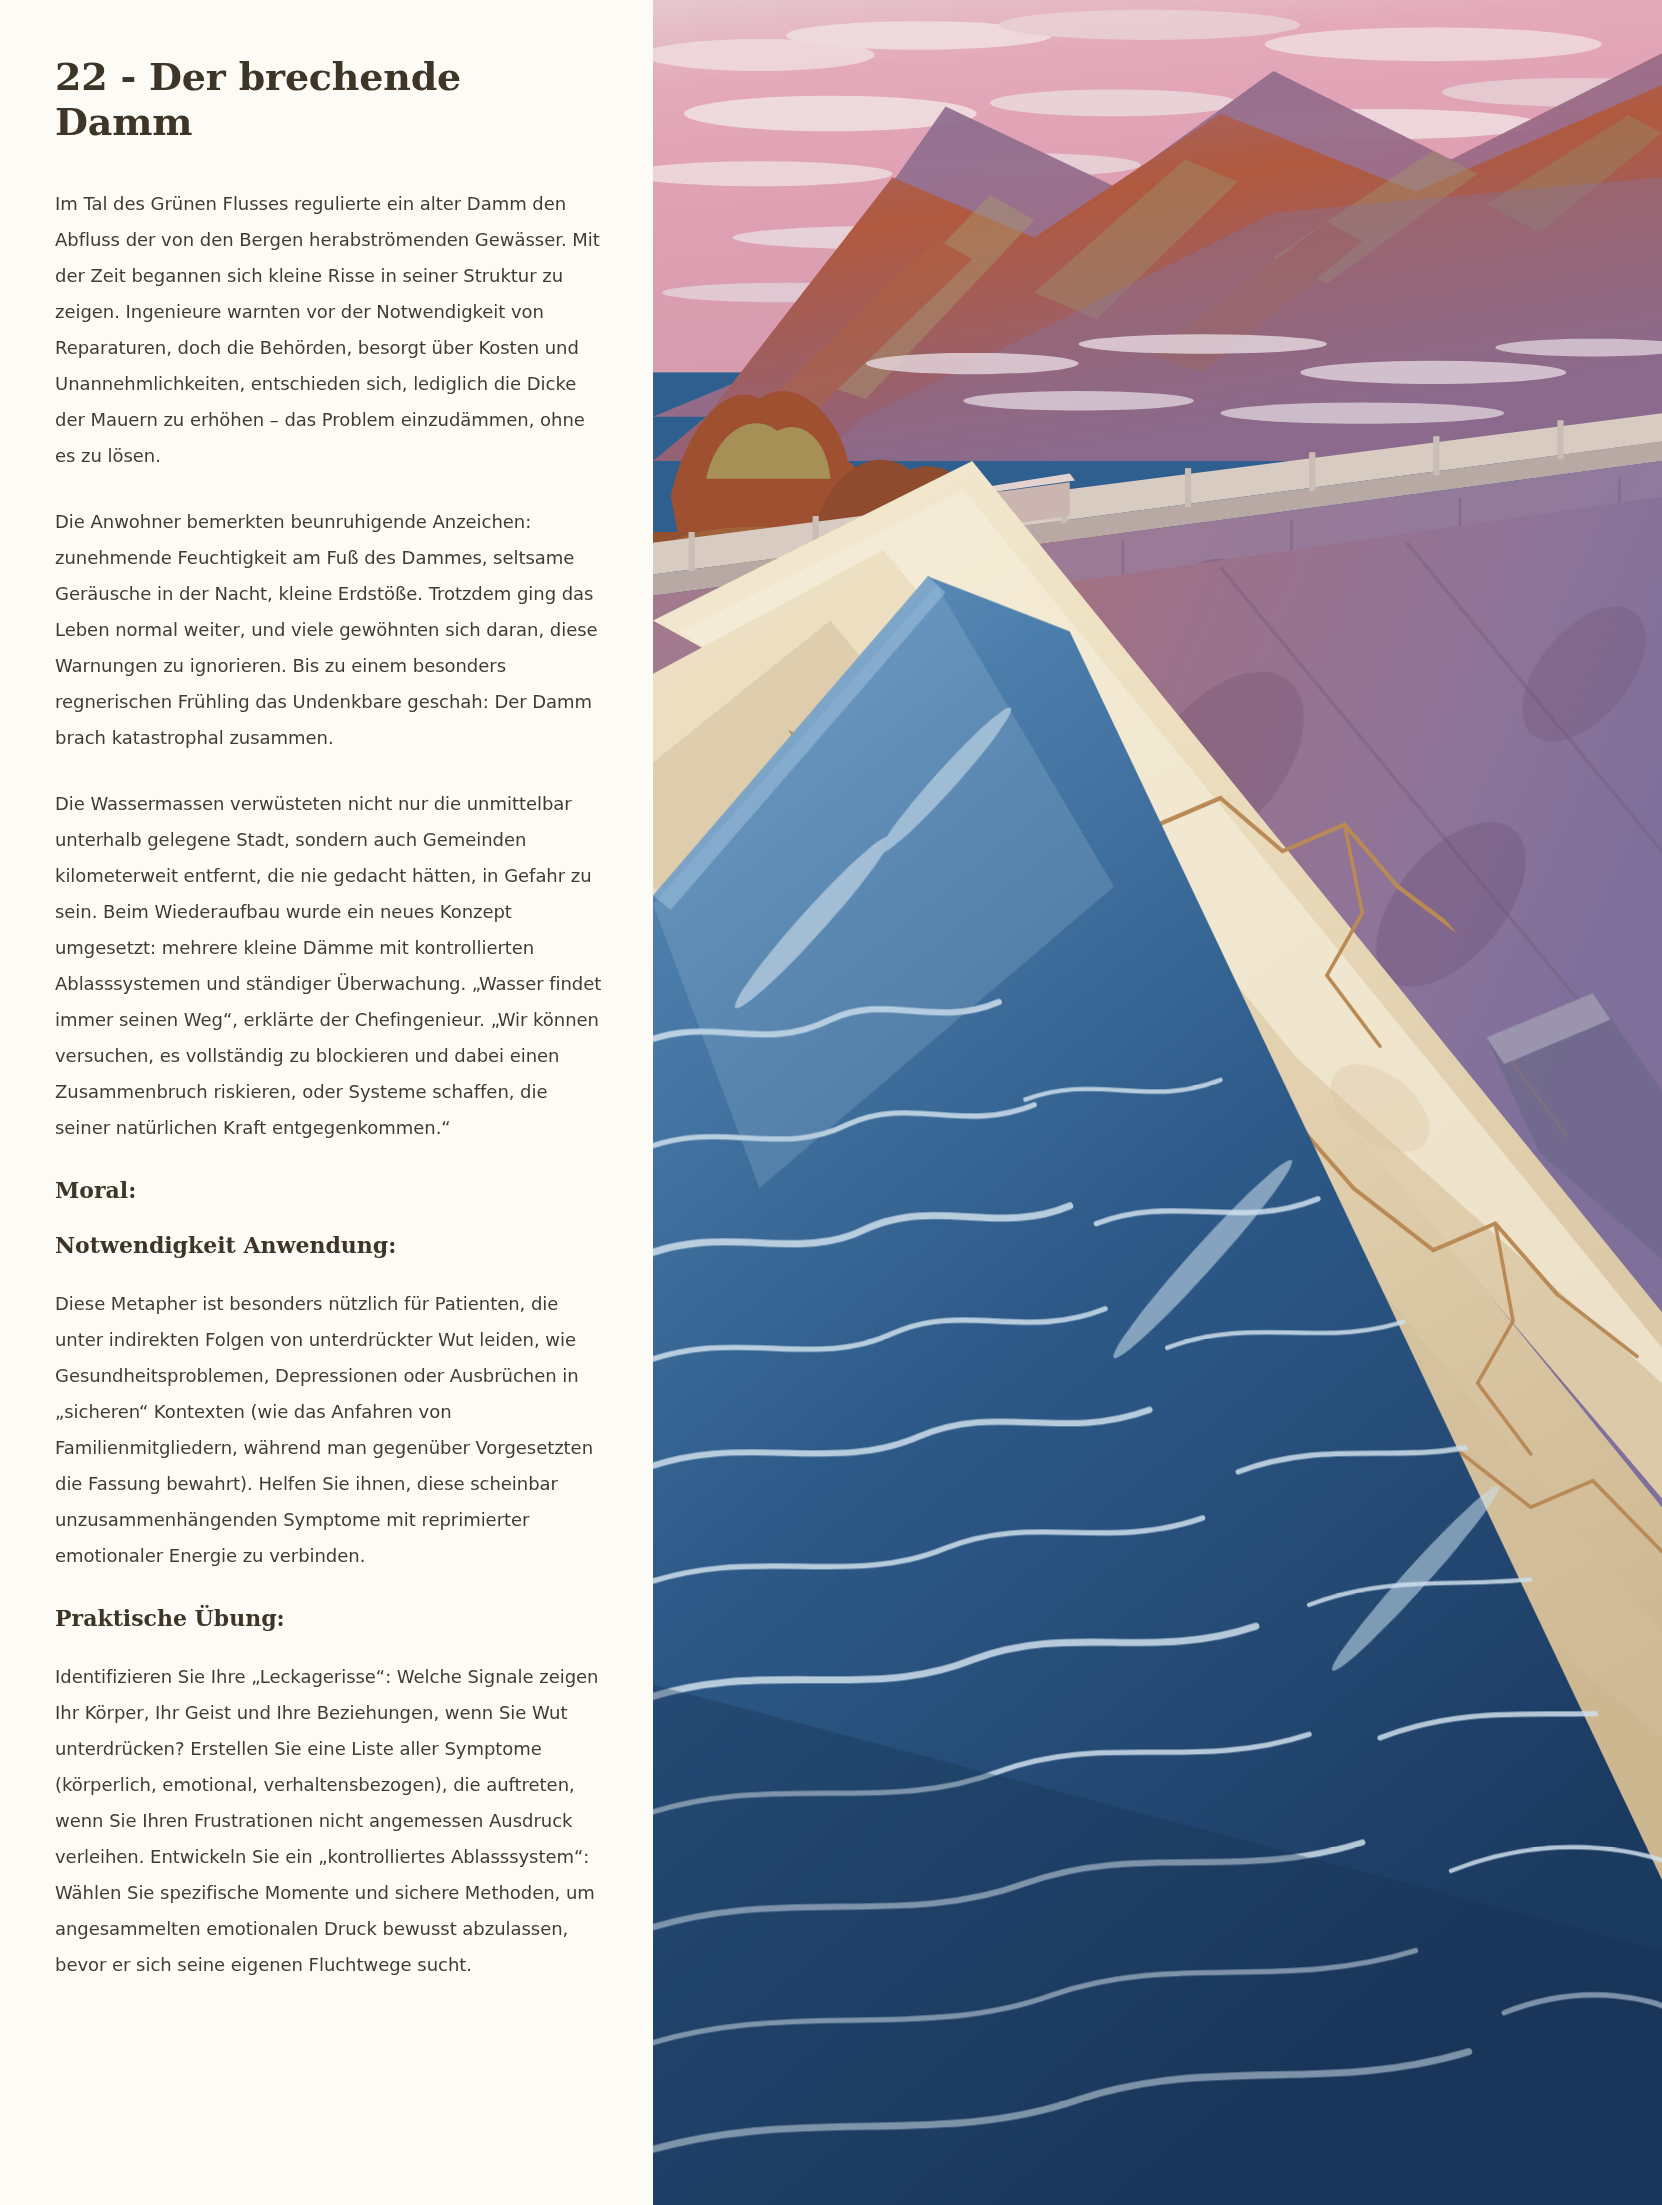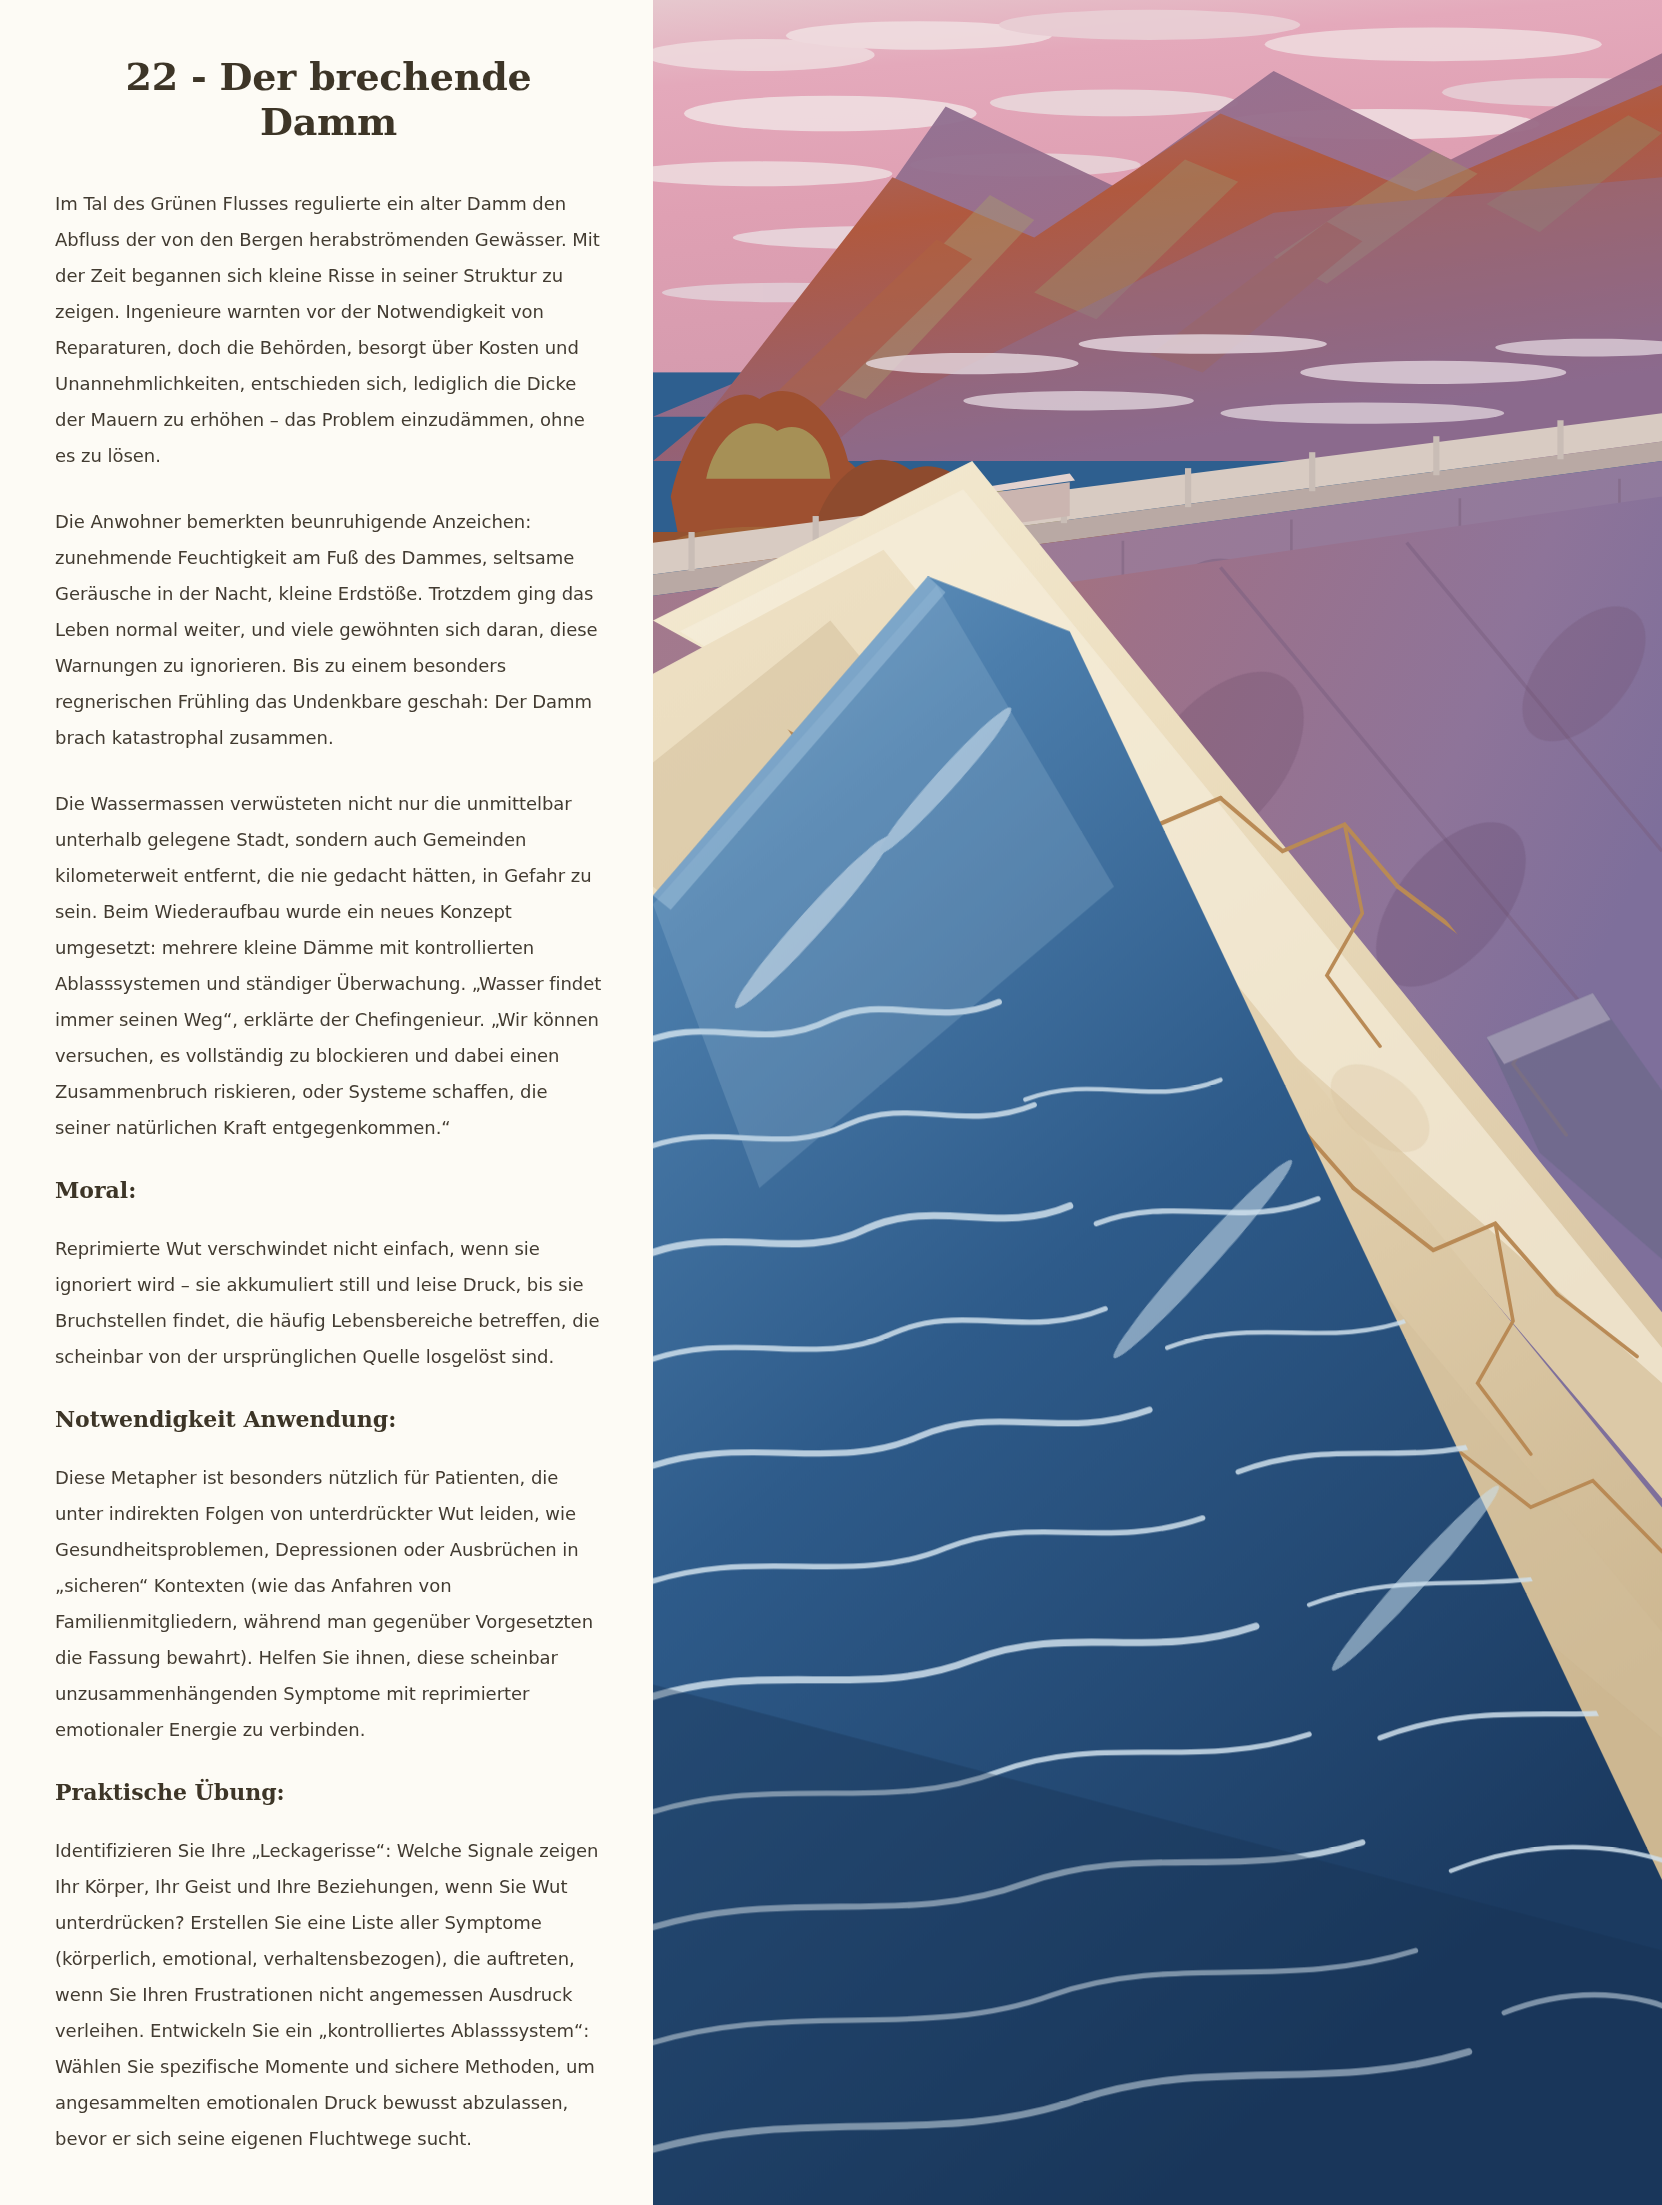--- a/index.html
+++ b/index.html
@@ -19,21 +19,20 @@
     position:relative;
   }
   .doc-title{
     font-family:"DejaVu Serif", serif;
     font-weight:700;
     font-size:38px;
     line-height:1.18;
     letter-spacing:-0.2px;
     color:#3D3527;
     margin:0 0 41px 0;
-    text-align:center;
   }
   .para{
     font-family:"DejaVu Sans", sans-serif;
     font-size:18px;
     line-height:36px;
     color:#423B31;
     margin:0 0 30px 0;
     letter-spacing:-0.04px;
     font-weight:400;
   }
@@ -66,21 +65,20 @@
     <h1 class="doc-title">22 - Der brechende Damm</h1>
 
     <p class="para">Im Tal des Grünen Flusses regulierte ein alter Damm den Abfluss der von den Bergen herabströmenden Gewässer. Mit der Zeit begannen sich kleine Risse in seiner Struktur zu zeigen. Ingenieure warnten vor der Notwendigkeit von Reparaturen, doch die Behörden, besorgt über Kosten und Unannehmlichkeiten, entschieden sich, lediglich die Dicke der Mauern zu erhöhen – das Problem einzudämmen, ohne es zu lösen.</p>
 
     <p class="para">Die Anwohner bemerkten beunruhigende Anzeichen: zunehmende Feuchtigkeit am Fuß des Dammes, seltsame Geräusche in der Nacht, kleine Erdstöße. Trotzdem ging das Leben normal weiter, und viele gewöhnten sich daran, diese Warnungen zu ignorieren. Bis zu einem besonders regnerischen Frühling das Undenkbare geschah: Der Damm brach katastrophal zusammen.</p>
 
     <p class="para">Die Wassermassen verwüsteten nicht nur die unmittelbar unterhalb gelegene Stadt, sondern auch Gemeinden kilometerweit entfernt, die nie gedacht hätten, in Gefahr zu sein. Beim Wiederaufbau wurde ein neues Konzept umgesetzt: mehrere kleine Dämme mit kontrollierten Ablasssystemen und ständiger Überwachung. „Wasser findet immer seinen Weg“, erklärte der Chefingenieur. „Wir können versuchen, es vollständig zu blockieren und dabei einen Zusammenbruch riskieren, oder Systeme schaffen, die seiner natürlichen Kraft entgegenkommen.“</p>
 
     <h2 class="sec-head">Moral:</h2>
 
-    <p class="para">Reprimierte Wut verschwindet nicht einfach, wenn sie ignoriert wird – sie akkumuliert still und leise Druck, bis sie Bruchstellen findet, die häufig Lebensbereiche betreffen, die scheinbar von der ursprünglichen Quelle losgelöst sind.</p>
 
     <h2 class="sec-head">Notwendigkeit Anwendung:</h2>
 
     <p class="para">Diese Metapher ist besonders nützlich für Patienten, die unter indirekten Folgen von unterdrückter Wut leiden, wie Gesundheitsproblemen, Depressionen oder Ausbrüchen in „sicheren“ Kontexten (wie das Anfahren von Familienmitgliedern, während man gegenüber Vorgesetzten die Fassung bewahrt). Helfen Sie ihnen, diese scheinbar unzusammenhängenden Symptome mit reprimierter emotionaler Energie zu verbinden.</p>
 
     <h2 class="sec-head">Praktische Übung:</h2>
 
     <p class="para">Identifizieren Sie Ihre „Leckagerisse“: Welche Signale zeigen Ihr Körper, Ihr Geist und Ihre Beziehungen, wenn Sie Wut unterdrücken? Erstellen Sie eine Liste aller Symptome (körperlich, emotional, verhaltensbezogen), die auftreten, wenn Sie Ihren Frustrationen nicht angemessen Ausdruck verleihen. Entwickeln Sie ein „kontrolliertes Ablasssystem“: Wählen Sie spezifische Momente und sichere Methoden, um angesammelten emotionalen Druck bewusst abzulassen, bevor er sich seine eigenen Fluchtwege sucht.</p>
 
   </div>

